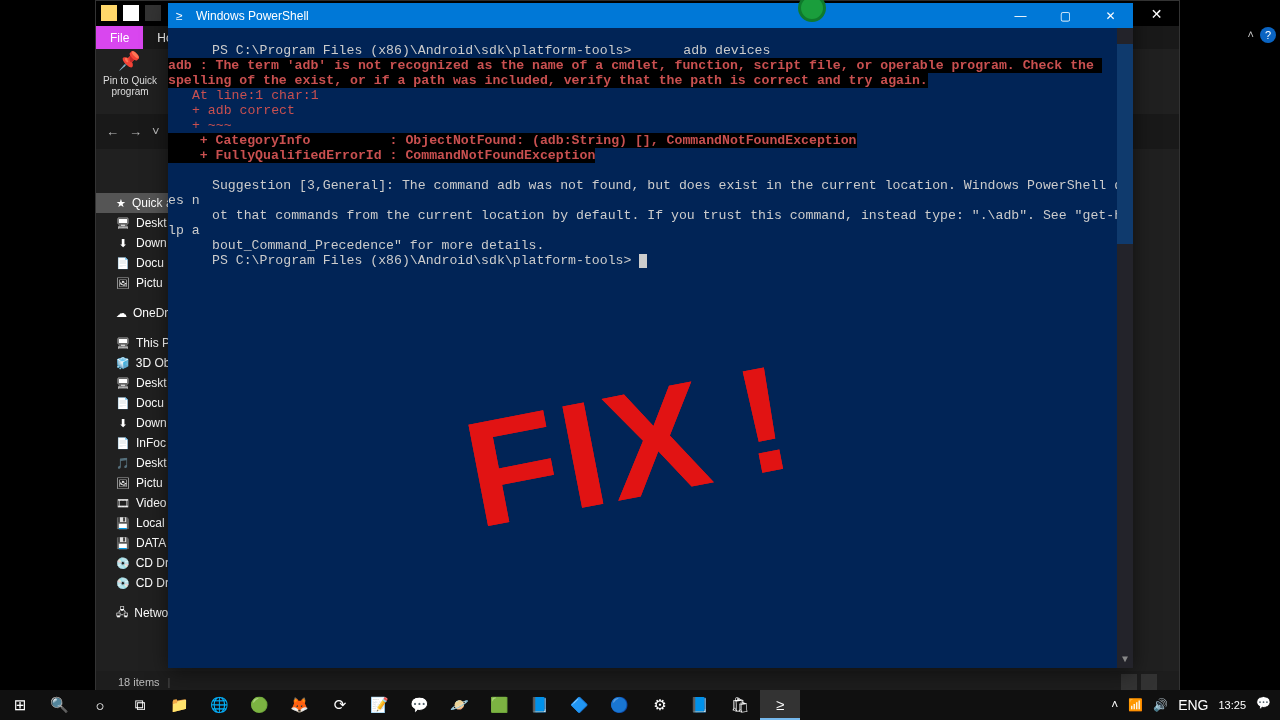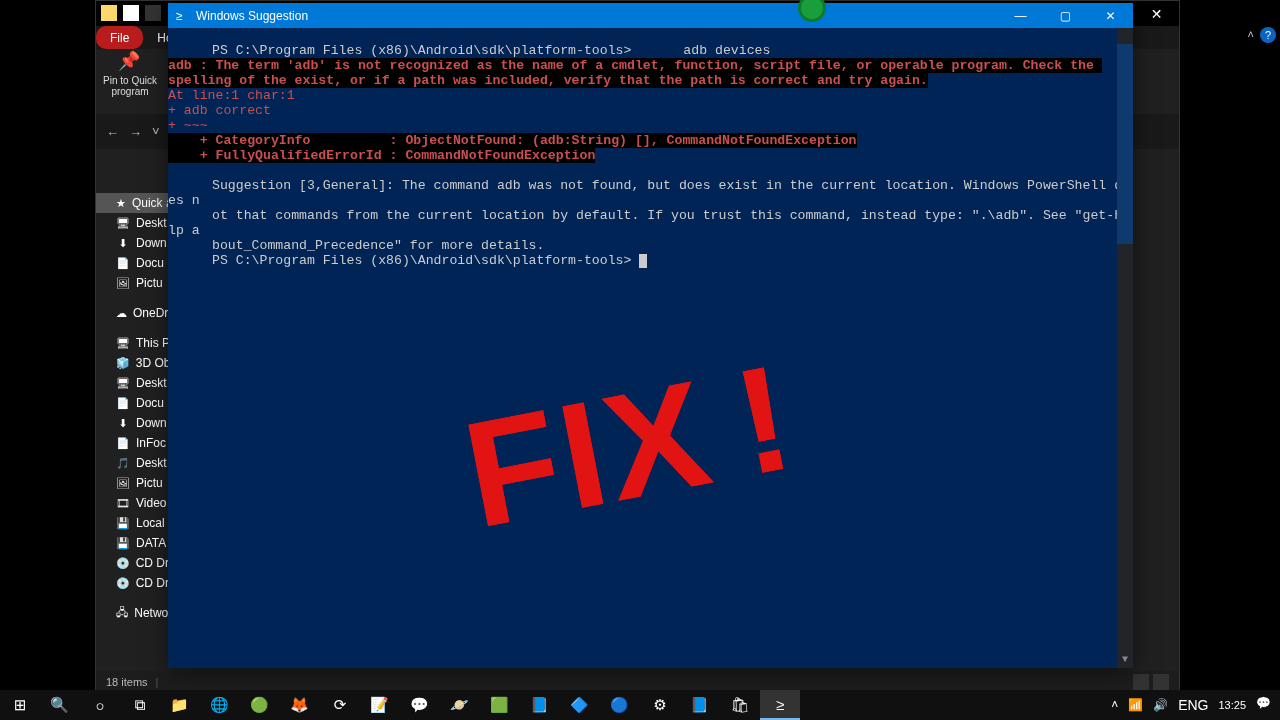--- a/index.html
+++ b/index.html
@@ -7,33 +7,33 @@
 
 
 .explorer-bg {
   position: absolute; left: 95px; top: 0; width: 1085px; height: 694px;
   background: #202020; border: 1px solid #333;
 }
 .ex-titlebar { height: 25px; background: #000; display: flex; align-items: center; justify-content: flex-end; }
 .ex-titlebar .ex-close { width: 45px; height: 25px; color: #fff; font-size: 14px; display: flex; align-items: center; justify-content: center; }
 .ex-ribbon-tabs { height: 23px; background: #191919; display: flex; }
 .ex-tab { padding: 0 14px; font-size: 12px; color: #fff; display: flex; align-items: center; }
-.ex-tab.file { background: #b91c1c; border-radius: 10px; }
+.ex-tab.file { background: #d946ef; }
 .ex-ribbon-body { height: 65px; background: #202020; }
 .ex-nav { height: 35px; background: #191919; display: flex; align-items: center; padding: 0 10px; gap: 10px; }
 .nav-arrow { color: #bbb; font-size: 13px; }
 .ex-side {
   position: absolute; left: 0; top: 188px; width: 72px; bottom: 25px;
   overflow: hidden; font-size: 12px; color: #fff; padding-top: 4px;
 }
 .side-item { display: flex; align-items: center; gap: 6px; padding: 3px 0 3px 20px; white-space: nowrap; }
 .side-item .ic { width: 14px; height: 14px; display: inline-flex; align-items: center; justify-content: center; font-size: 11px; }
 .side-item.sel { background: #555; }
 .side-group { margin-top: 10px; }
-.ex-status { position: absolute; left: 0; right: 0; bottom: 0; height: 22px; background: #1d1d1d; color: #bbb; font-size: 11px; padding: 3px 10px; display: flex; align-items: center; justify-content: center; }
+.ex-status { position: absolute; left: 0; right: 0; bottom: 0; height: 22px; background: #1d1d1d; color: #bbb; font-size: 11px; padding: 3px 22px; display: flex; align-items: center; justify-content: center; }
 .ex-status .pipe { margin: 0 8px; color: #555; }
 .ex-status-icons { margin-left: auto; display: flex; gap: 4px; }
 .ex-status-icons span { width: 16px; height: 16px; background: #333; }
 
 
 .pin-quick { position: absolute; left: 95px; top: 50px; width: 70px; height: 60px; text-align: center; color: #ddd; font-size: 10px; }
 .pin-quick .pin-ic { font-size: 18px; color: #aaa; margin-bottom: 3px; }
 
 
 .ex-qat { position: absolute; left: 95px; top: 0; height: 25px; display: flex; align-items: center; padding-left: 6px; gap: 6px; }
@@ -56,21 +56,21 @@
   font-family: Consolas, "Courier New", monospace; font-size: 13.2px; line-height: 15px;
   white-space: pre-wrap; word-break: break-all; overflow: hidden;
 }
 .ps-content { padding: 0; }
 .ps-scroll { position: absolute; right: 0; top: 0; bottom: 0; width: 16px; background: #23232a; }
 .ps-scroll .up, .ps-scroll .dn { height: 16px; color: #888; font-size: 10px; text-align: center; line-height: 16px; }
 .ps-scroll .dn { position: absolute; bottom: 0; width: 100%; }
 .ps-scroll .thumb { position: absolute; top: 16px; width: 16px; height: 200px; background: #0f3a6d; }
 
 .c-white { color: #cccccc; padding-left: 44px; }
-.c-red { color: #c95050; }
+.c-red { color: #c95050; padding-left: 24px; }
 .c-redbg { color: #c95050; background: #000; font-weight: bold; }
 .c-cursor { display: inline-block; width: 8px; height: 14px; background: #ccc; vertical-align: text-bottom; }
 
 
 .rec-dot { position: absolute; left: 798px; top: -6px; width: 28px; height: 28px; border-radius: 50%; background: #1a9e3c; border: 3px solid #0f7a2c; }
 
 
 .fix-overlay {
   position: absolute; left: 470px; top: 360px; width: 320px; height: 220px;
   color: #e11313; font-family: Impact, "Arial Black", sans-serif;
@@ -240,21 +240,21 @@
   <div>Pin to Quick</div>
   <div>program</div>
 </div>
 
 <span class="chev-up">˄</span>
 <span class="help-ic">?</span>
 
 <div class="ps-window">
   <div class="ps-titlebar">
     <span class="ps-title-icon">≥</span>
-    <span>Windows Suggestion</span>
+    <span>Windows PowerShell</span>
     <div class="ps-winbtns">
       <div class="ps-winbtn">—</div>
       <div class="ps-winbtn">▢</div>
       <div class="ps-winbtn">✕</div>
     </div>
   </div>
   <div class="ps-body">
 <div class="ps-content"><span class="c-white">PS C:\Program Files (x86)\Android\sdk\platform-tools&gt; </span><span class="c-white">adb devices</span>
 <span class="c-redbg">adb : The term 'adb' is not recognized as the name of a cmdlet, function, script file, or operable program. Check the </span>
 <span class="c-redbg">spelling of the exist, or if a path was included, verify that the path is correct and try again.</span>

